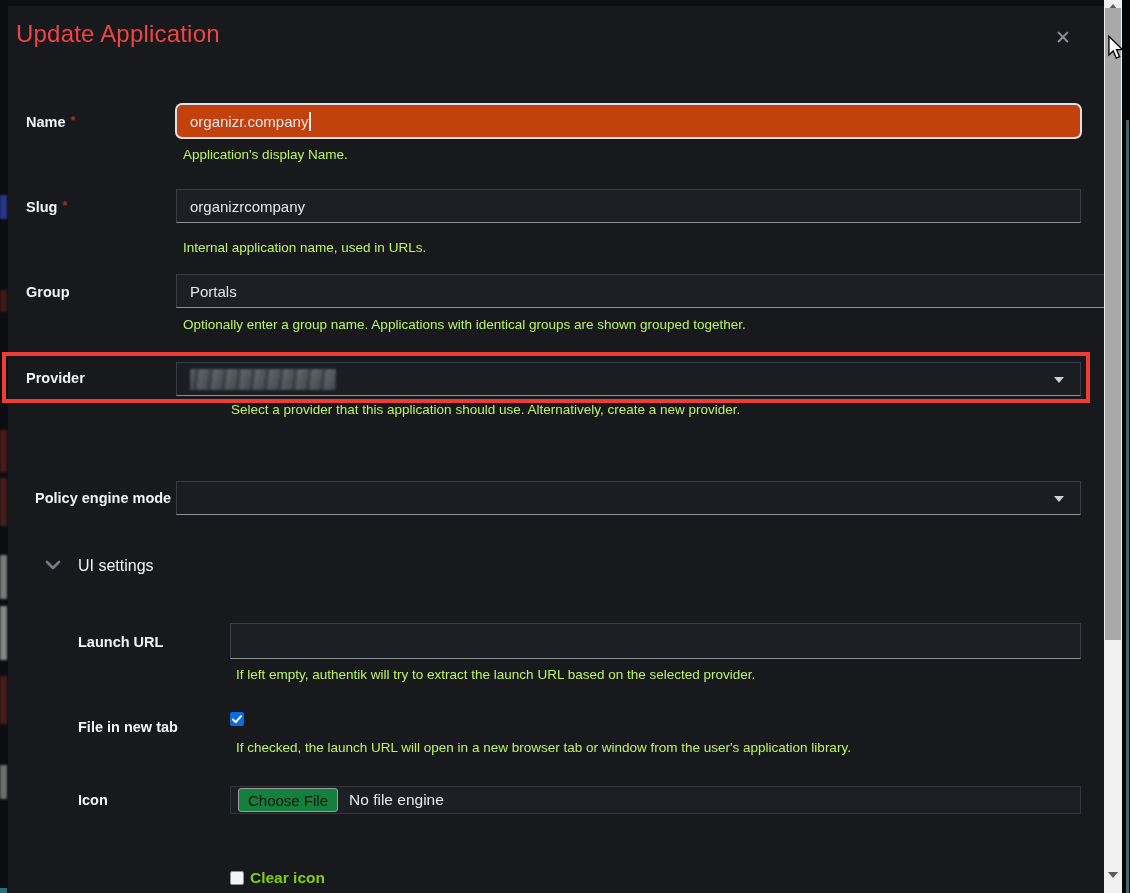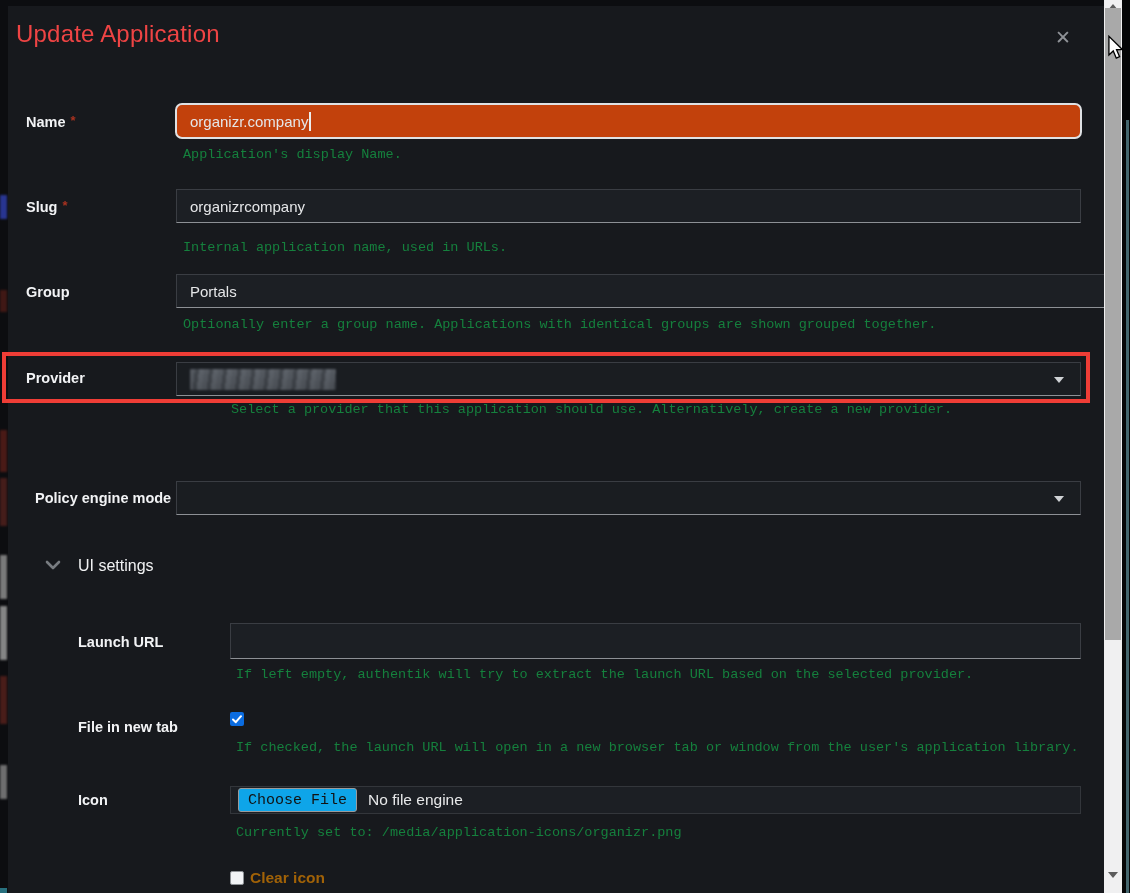--- a/index.html
+++ b/index.html
@@ -17,21 +17,21 @@
   
   .modal { position:absolute; left:8px; top:6px; width:1096px; height:887px; background:#17191d; }
   .modal-title { position:absolute; left:16px; top:20px; font-size:24px; font-weight:500;
     color:#ef4444; letter-spacing:.2px; }
   .close-x { position:absolute; left:1050px; top:25px; width:26px; height:26px; color:#8f9297;
     font-size:19px; line-height:26px; text-align:center; cursor:pointer; }
 
   
   .flabel { position:absolute; font-size:14.5px; font-weight:700; color:#f2f3f5; }
   .req { color:#a83220; font-size:13px; font-weight:700; margin-left:5px; position:relative; top:-2px; }
-  .helper { position:absolute; font-size:13.5px; color:#15803d;font-family:Liberation Mono, monospace; }
+  .helper { position:absolute; font-size:13.5px; color:#bef264; }
   .tinput { position:absolute; height:34px; background:#1c1f24; border:1px solid #3a3d43;
     border-bottom:1px solid #8d9095; display:flex; align-items:center; padding:0 13px;
     font-size:15px; color:#e5e6e8; }
   .tinput.focused { height:36px; background:#c2410c; border:2px solid #dfe1e4; border-radius:7px; }
   .caret-bar { display:inline-block; width:1.5px; height:19px; background:#eceded; margin-left:1px; }
   .tselect { position:absolute; height:34px; background:#1a1d21; border:1px solid #3a3d43;
     border-bottom:1px solid #8d9095; display:flex; align-items:center; padding:0 13px;
     font-size:15px; color:#e5e6e8; }
   .sel-caret { position:absolute; right:16px; top:14px; width:0; height:0;
     border-left:5.5px solid transparent; border-right:5.5px solid transparent;
@@ -53,22 +53,22 @@
   .section-title { position:absolute; left:78px; top:557px; font-size:16px; font-weight:500; color:#f1f2f3; }
 
   
   .cbox { position:absolute; width:14px; height:14px; border-radius:2px; }
   .cbox.checked { background:#0b6ce0; display:flex; align-items:center; justify-content:center; }
   .cbox.unchecked { background:#f2f4f6; border:1px solid #8e9296; }
 
   
   .file-row { position:absolute; left:230px; top:786px; width:851px; height:28px; background:#1c1f24;
     border:1px solid #33363b; display:flex; align-items:center; padding-left:7px; }
-  .file-btn { background:#0ea5e9; color:#121212; border:1px solid #9b9b9b; border-radius:3px;
-    font-size:15px; padding:2px 9px; height:24px; cursor:pointer; font-family:Liberation Mono, monospace; }
+  .file-btn { background:#15803d; color:#121212; border:1px solid #9b9b9b; border-radius:3px;
+    font-size:15px; padding:2px 9px; height:24px; cursor:pointer; font-family:Liberation Sans, sans-serif; }
   .file-status { margin-left:11px; font-size:15.5px; color:#e8e9ea; }
 
   
   .sb-track { position:absolute; left:1104px; top:0; width:18px; height:893px; background:#f0f0f1; }
   .sb-thumb { position:absolute; left:1105px; top:8px; width:16px; height:632px; background:#a9a9a9; }
   .sb-arrow { position:absolute; left:1108px; width:0; height:0;
     border-left:5px solid transparent; border-right:5px solid transparent; }
   .sb-up { top:4px; border-bottom:6px solid #5c5c5c; }
   .sb-down { top:872px; border-top:6px solid #5c5c5c; }
   .right-strip { position:absolute; left:1122px; top:0; width:8px; height:893px; background:#050607; }
@@ -156,24 +156,23 @@
         <polyline points="1,4.5 3.8,7.2 9,1.2" fill="none" stroke="#ffffff" stroke-width="2" stroke-linecap="round" stroke-linejoin="round"></polyline>
       </svg>
   </div>
   <div class="helper" style="left:236px;top:740px;">If checked, the launch URL will open in a new browser tab or window from the user's application library.</div>
 
   <div class="flabel" style="left:78px;top:792px;">Icon</div>
   <div class="file-row">
     <button class="file-btn">Choose File</button>
     <span class="file-status">No file engine</span>
   </div>
-  <div class="helper" style="left:236px;top:825px;">Currently set to: /media/application-icons/organizr.png</div>
 
   <div class="cbox unchecked" style="left:230px;top:871px;"></div>
-  <div style="position:absolute;left:250px;top:869px;font-size:15.5px;font-weight:700;color:#a16207;">Clear icon</div>
+  <div style="position:absolute;left:250px;top:869px;font-size:15.5px;font-weight:700;color:#84cc16;">Clear icon</div>
 
   <div class="sb-track"></div>
   <div class="sb-arrow sb-up"></div>
   <div class="sb-thumb"></div>
   <div class="sb-arrow sb-down"></div>
   <div class="right-strip"></div>
   <div class="right-teal"></div>
 
   <div class="mouse-cursor">
     <svg width="17" height="25" viewBox="0 0 12 19">

